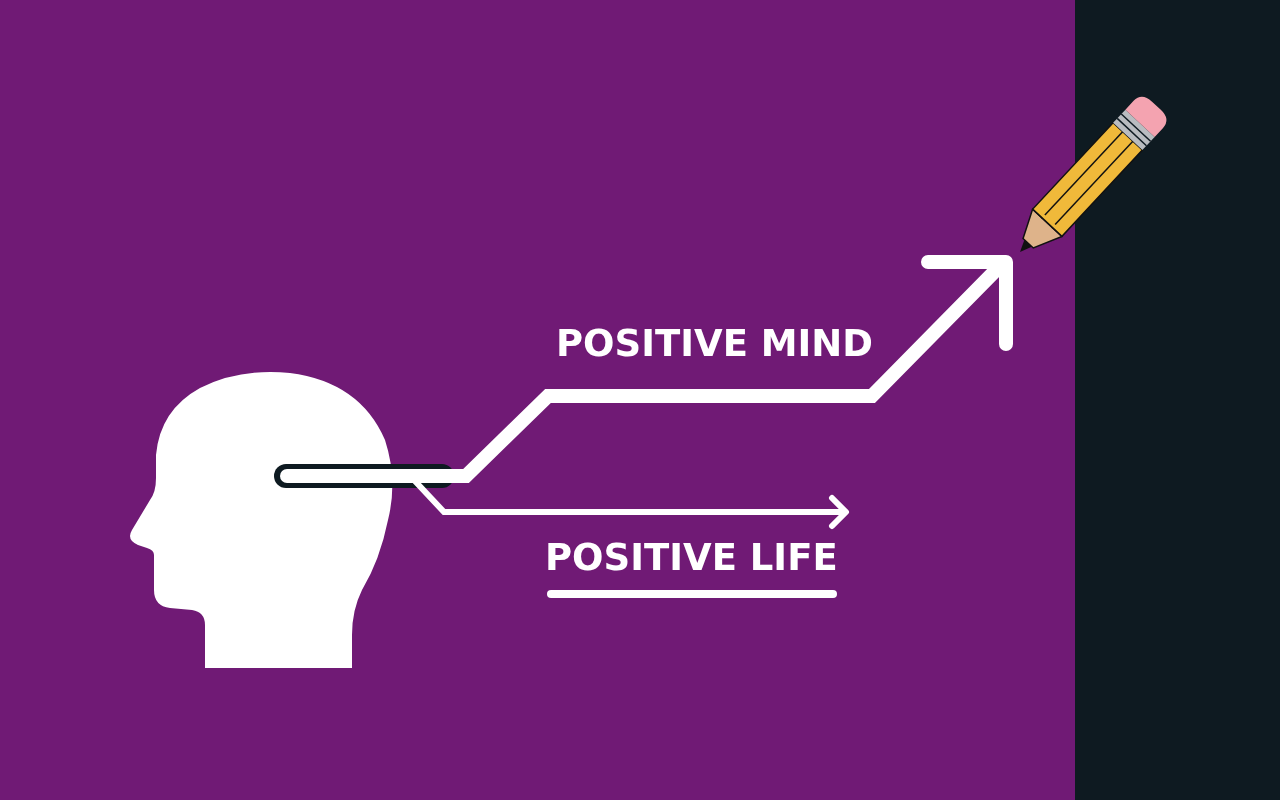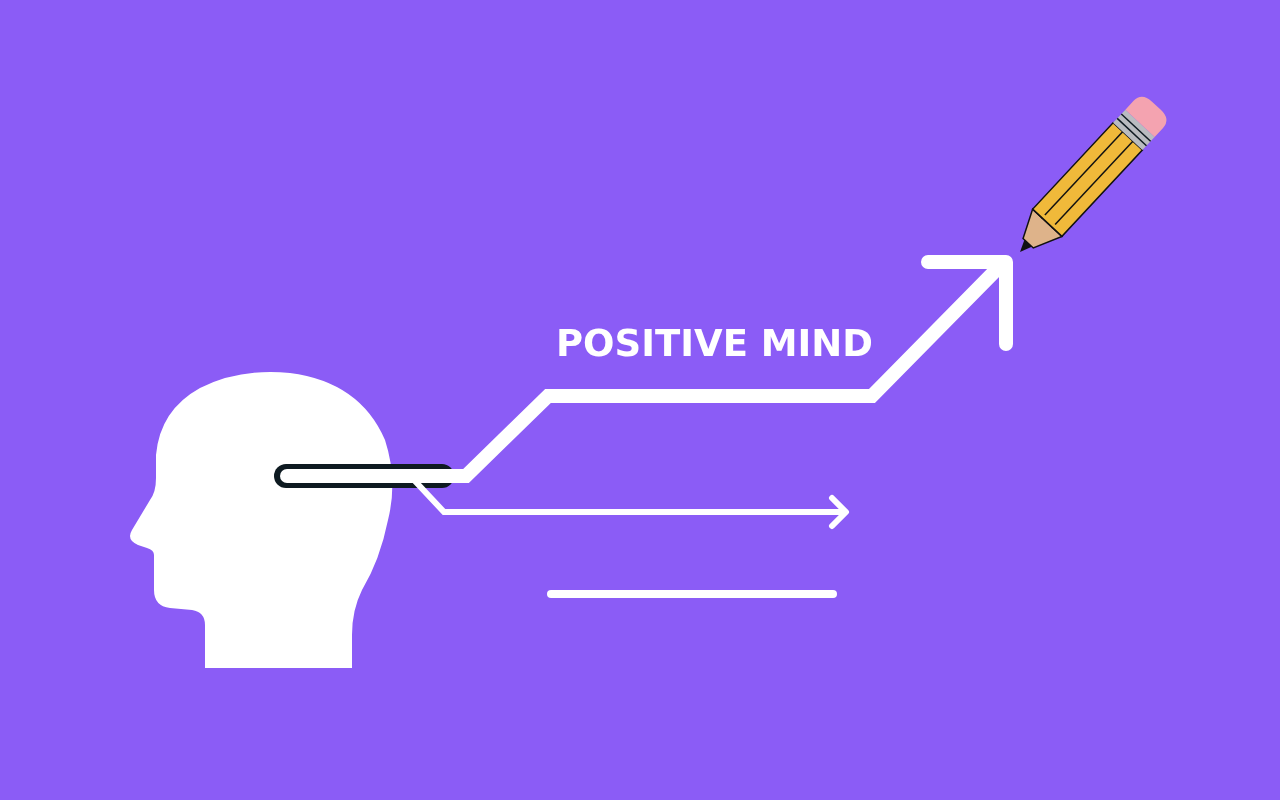--- a/index.html
+++ b/index.html
@@ -5,23 +5,23 @@
     html, body {
       margin: 0;
       padding: 0;
       width: 1280px;
       height: 800px;
       overflow: hidden;
       background: #0e1a21;
     }
     .canvas {
       position: relative;
-      width: 1280px;
+      width: 1075px;
       height: 800px;
-      background: #8b5cf6;
+      background: #701a75;
       text-decoration: underline;
     }
     .art {
       position: absolute;
       left: 0;
       top: 0;
       width: 1280px;
       height: 800px;
     }
     .label {
@@ -101,13 +101,14 @@
 
       <rect x="158" y="-20" width="18" height="40" fill="#b9bcc0"></rect>
       <line x1="164" y1="-20" x2="164" y2="20" stroke="#0e1a21" stroke-width="1.5"></line>
       <line x1="170" y1="-20" x2="170" y2="20" stroke="#0e1a21" stroke-width="1.5"></line>
 
       <path d="M176,-20 L188,-20 Q200,-20 200,-6 L200,6 Q200,20 188,20 L176,20 Z" fill="#f4a3b0"></path>
     </g>
   </svg>
 
   <div class="label label-mind">POSITIVE MIND</div>
+  <div class="label label-life">POSITIVE LIFE</div>
 </div>
 
 </body></html>

